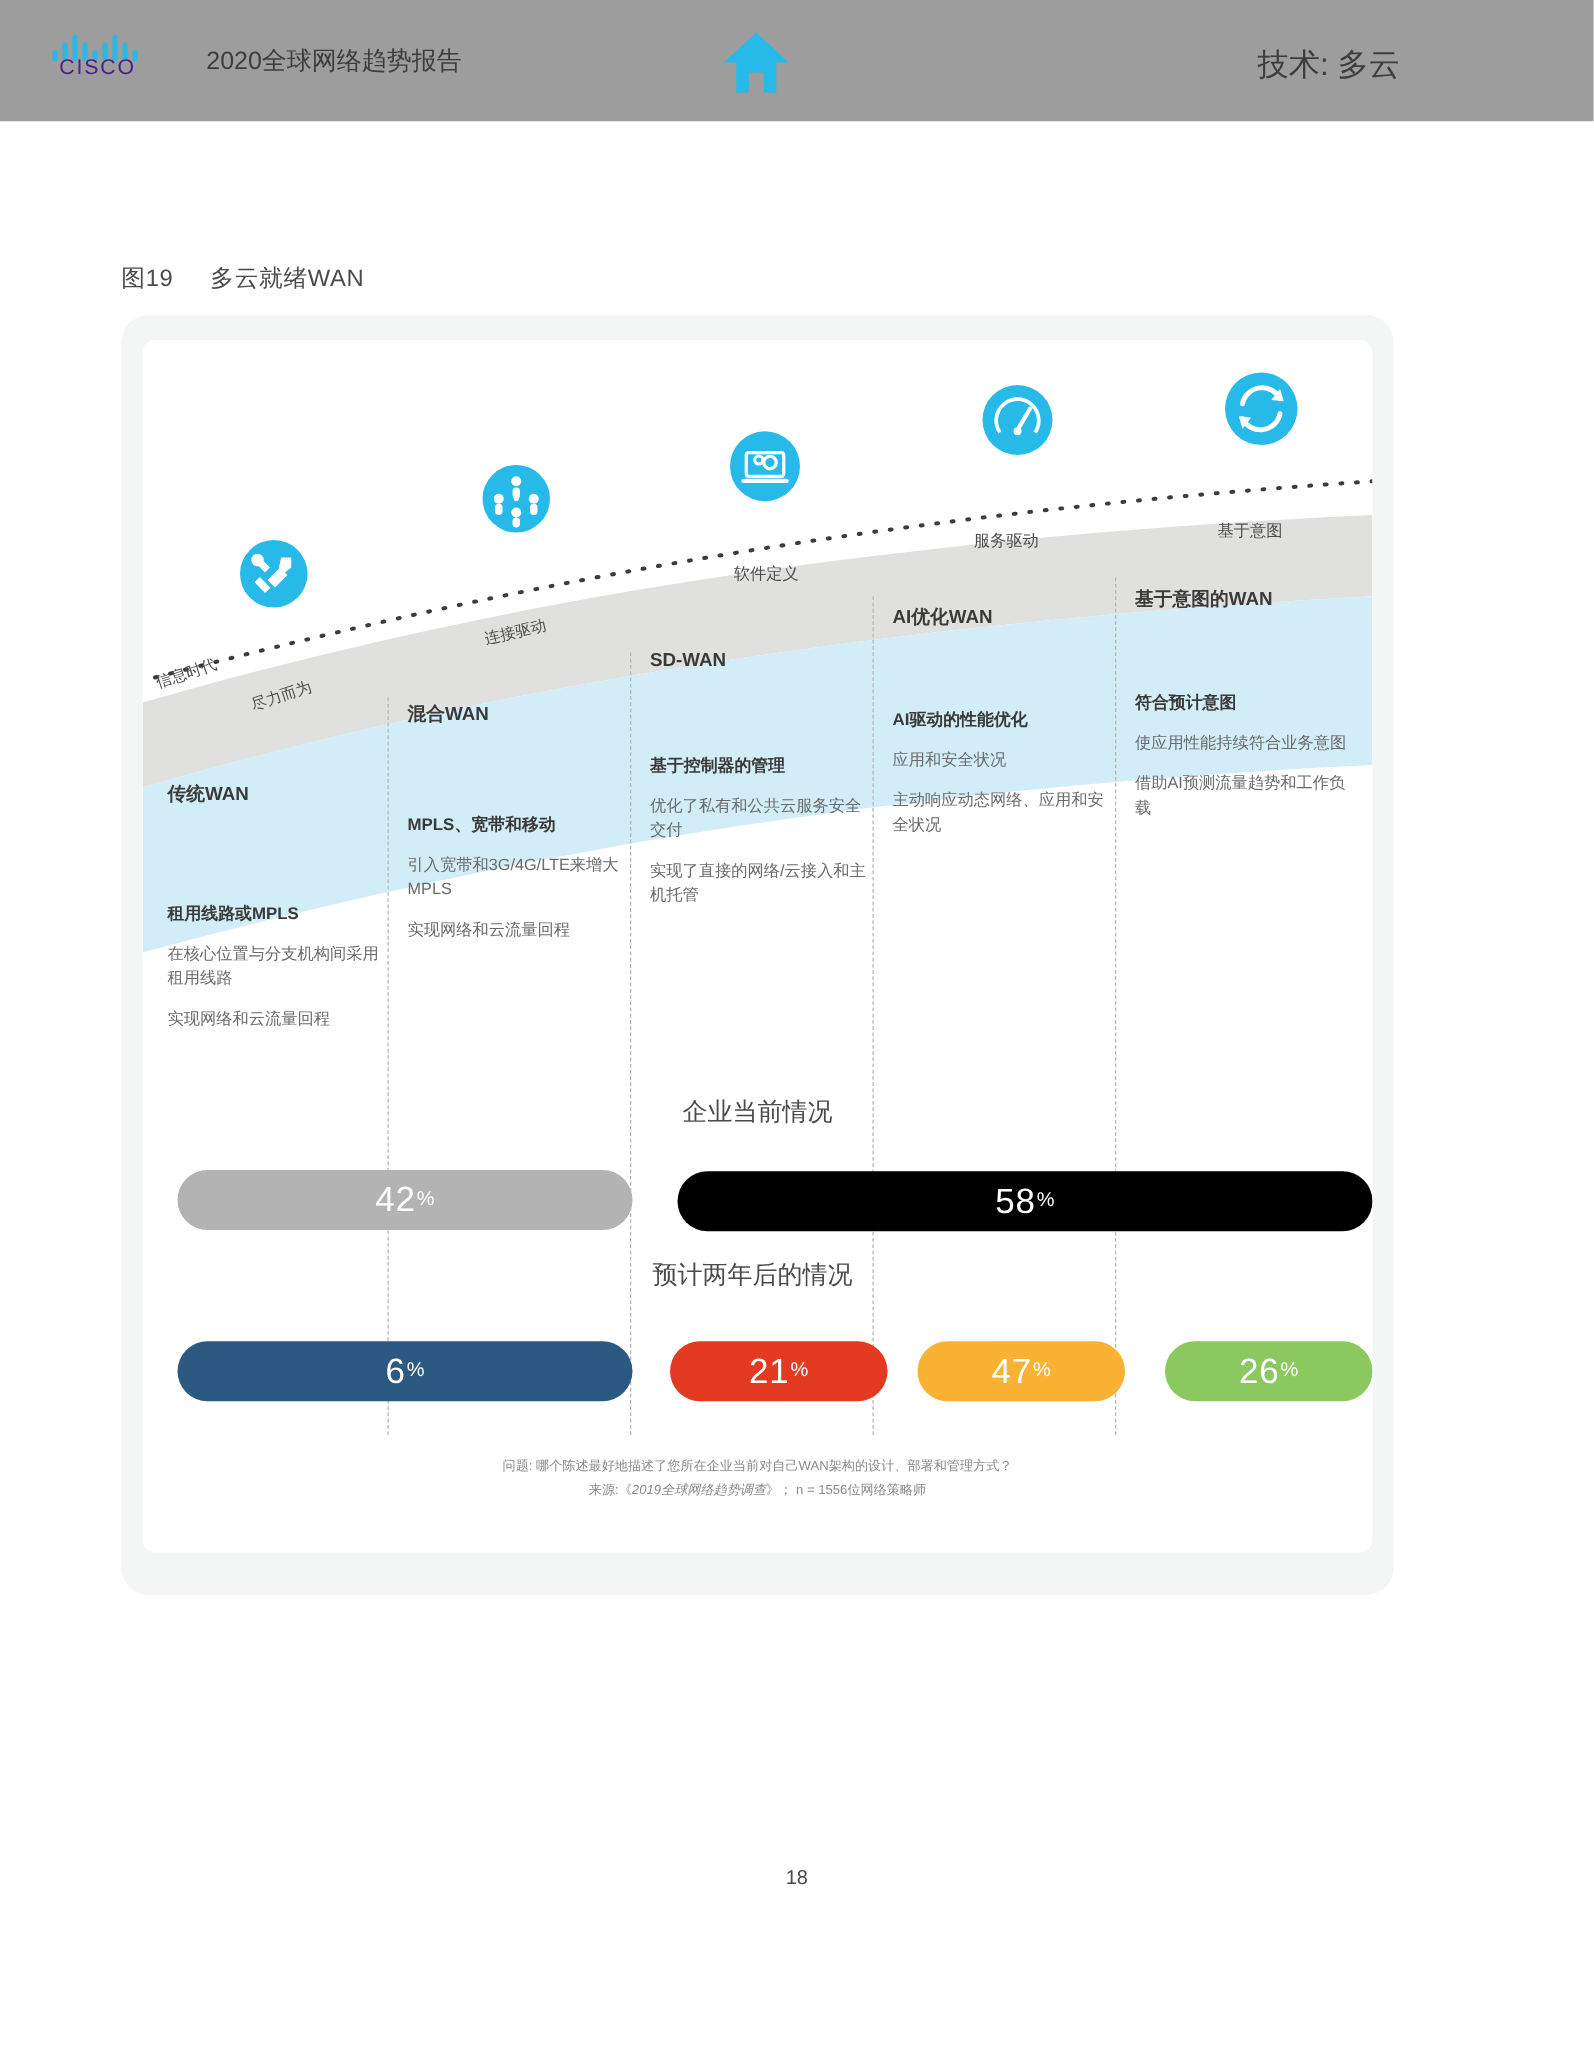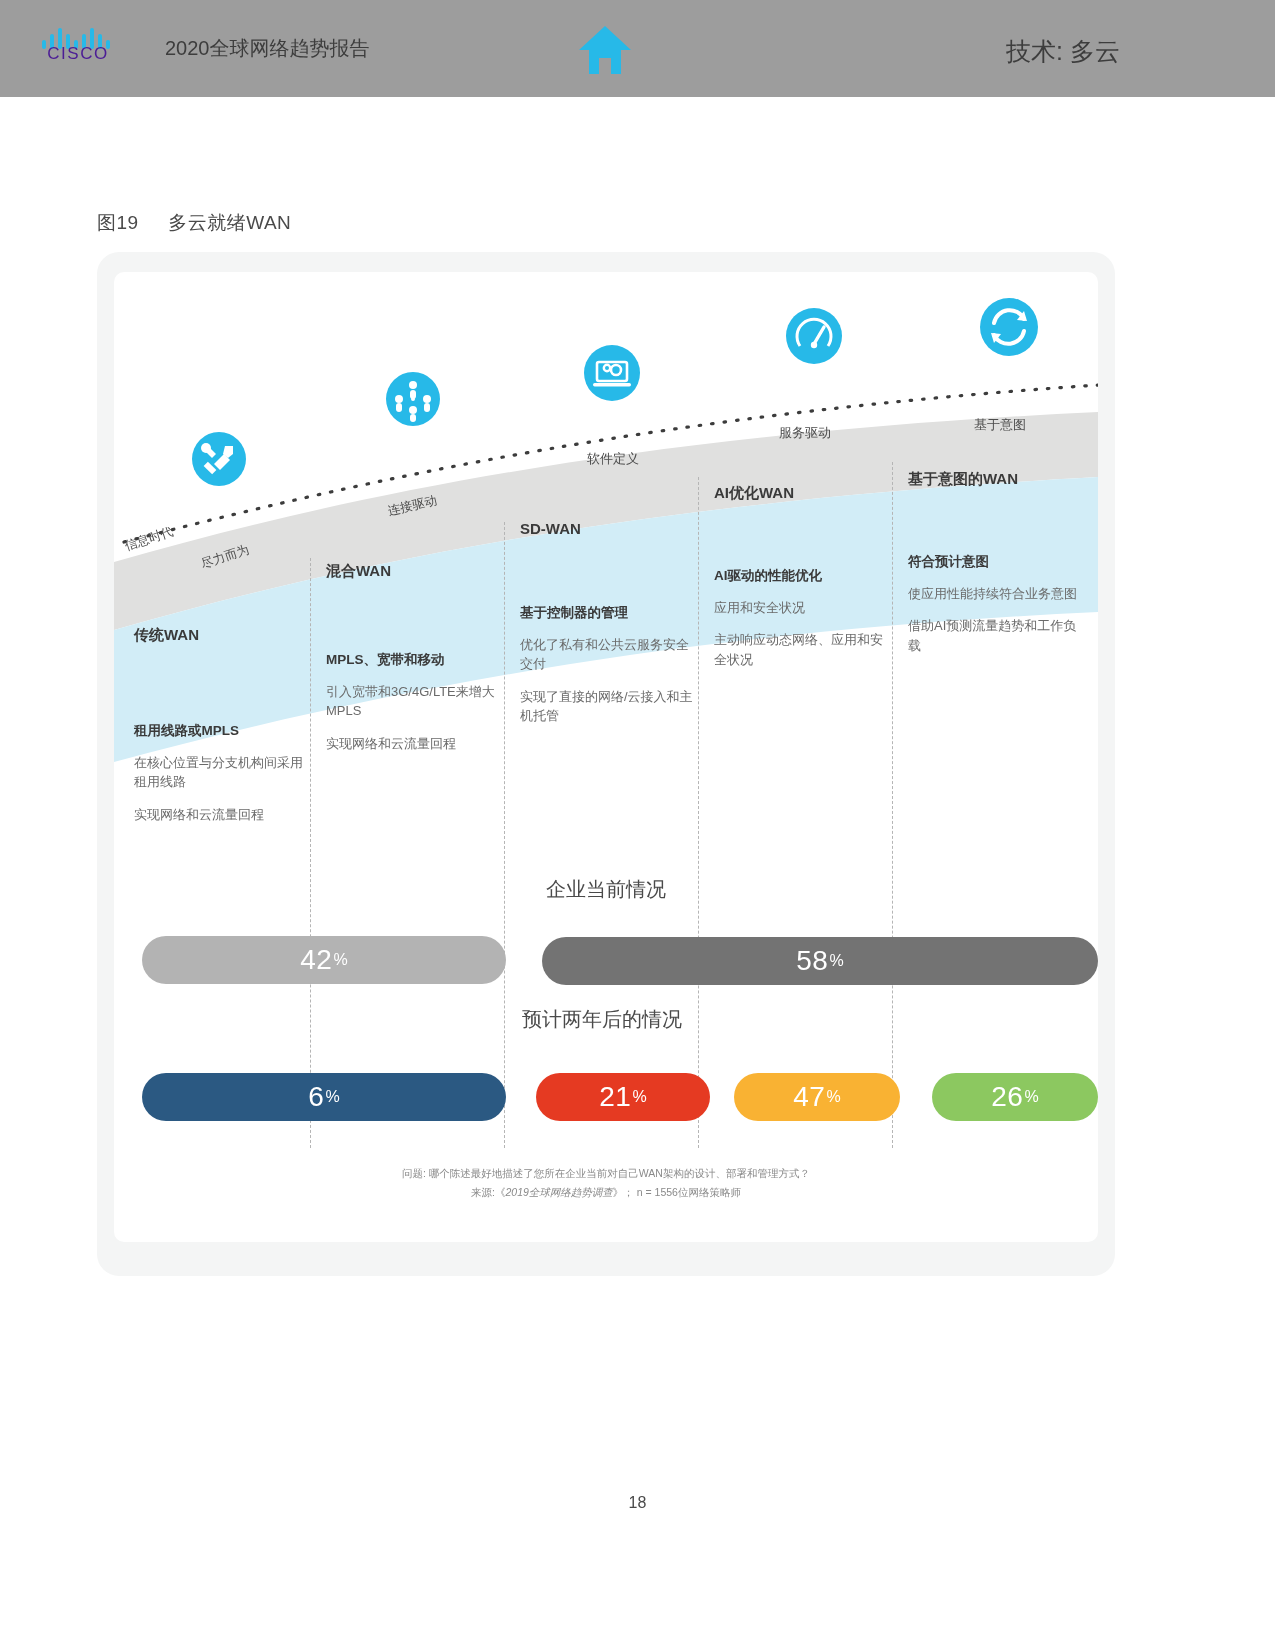--- a/index.html
+++ b/index.html
@@ -259,21 +259,21 @@
       <p>借助AI预测流量趋势和工作负载</p>
     </div>
 
     <div class="bar-group-title" style="left:432px;top:604px;">企业当前情况</div>
 
     <div class="bar" style="left:28px;top:664px;width:364px;background:#b3b3b3;">
       <span class="num">42</span>
         <span class="pct">%</span>
     </div>
 
-    <div class="bar" style="left:428px;top:665px;width:556px;background:#737373;">
+    <div class="bar" style="left:428px;top:665px;width:556px;background:#000000;">
       <span class="num">58</span>
         <span class="pct">%</span>
     </div>
 
     <div class="bar-group-title" style="left:408px;top:734px;">预计两年后的情况</div>
 
     <div class="bar" style="left:28px;top:801px;width:364px;background:#2b5982;">
       <span class="num">6</span>
         <span class="pct">%</span>
     </div>

